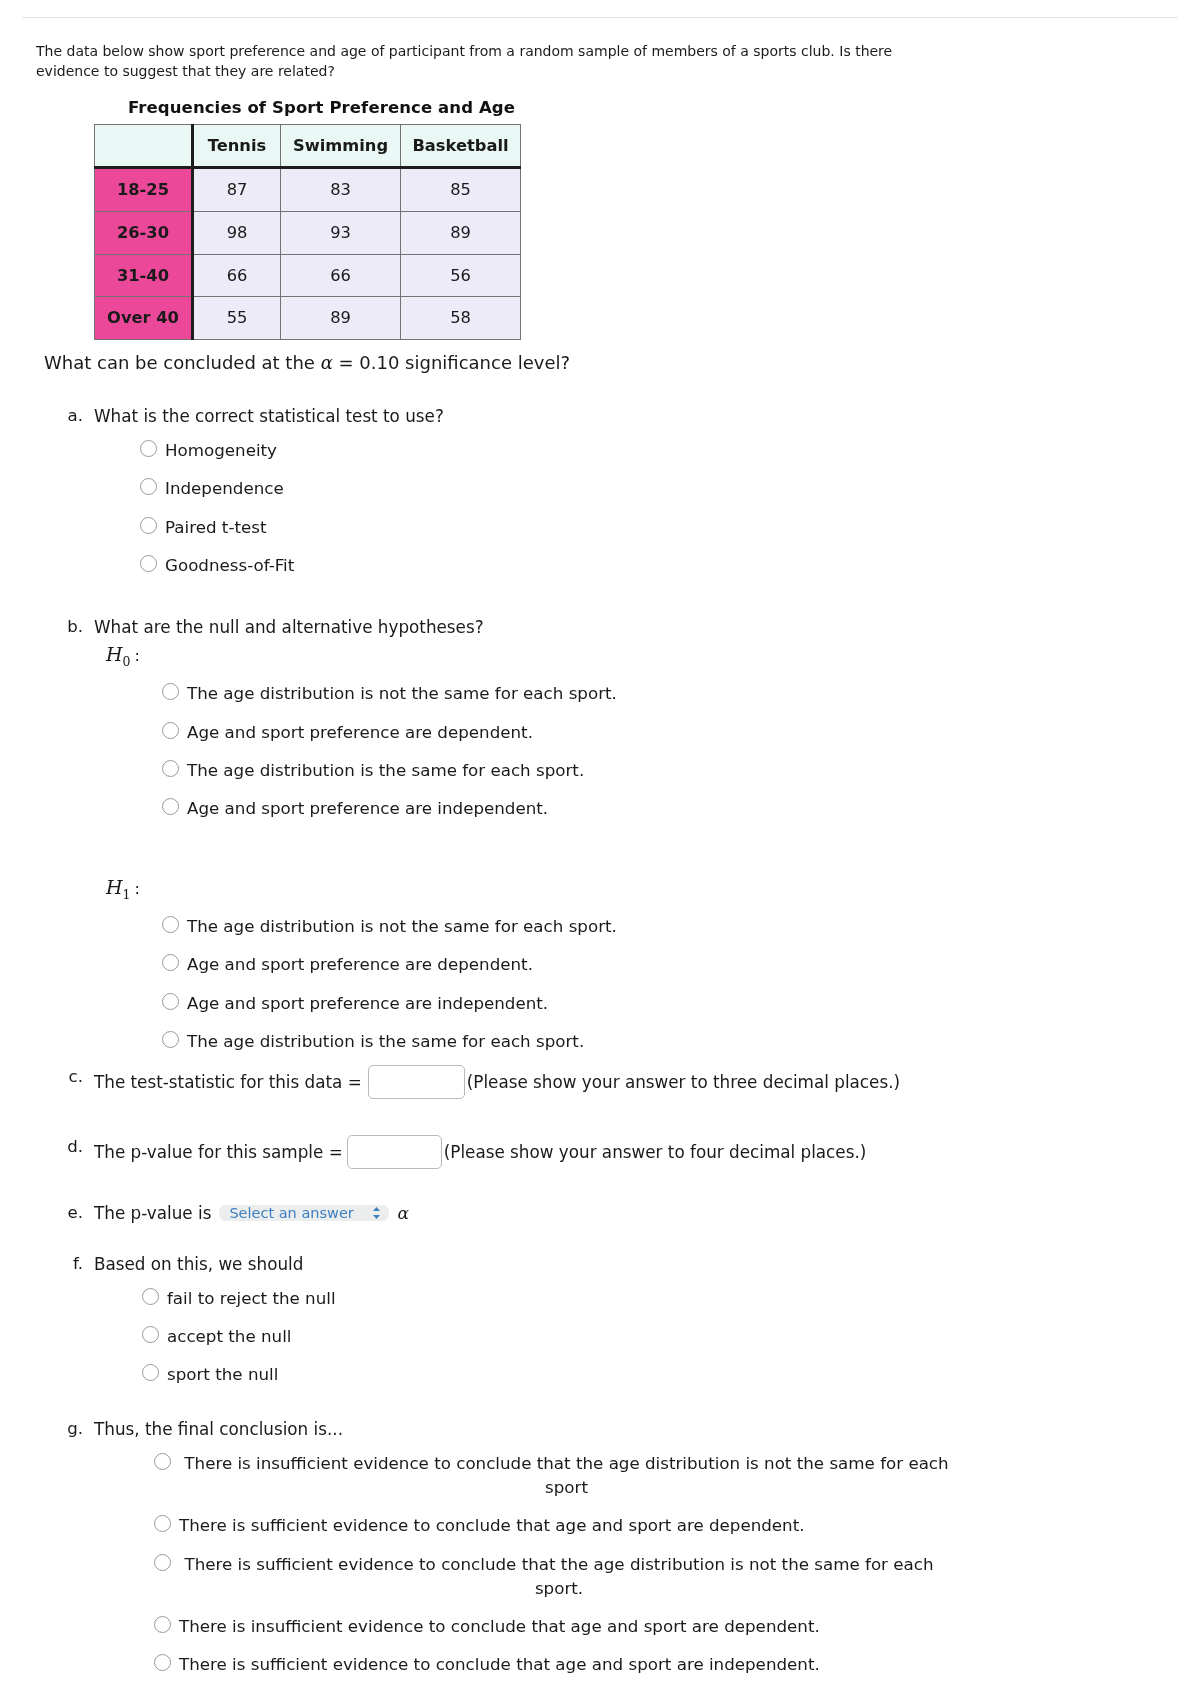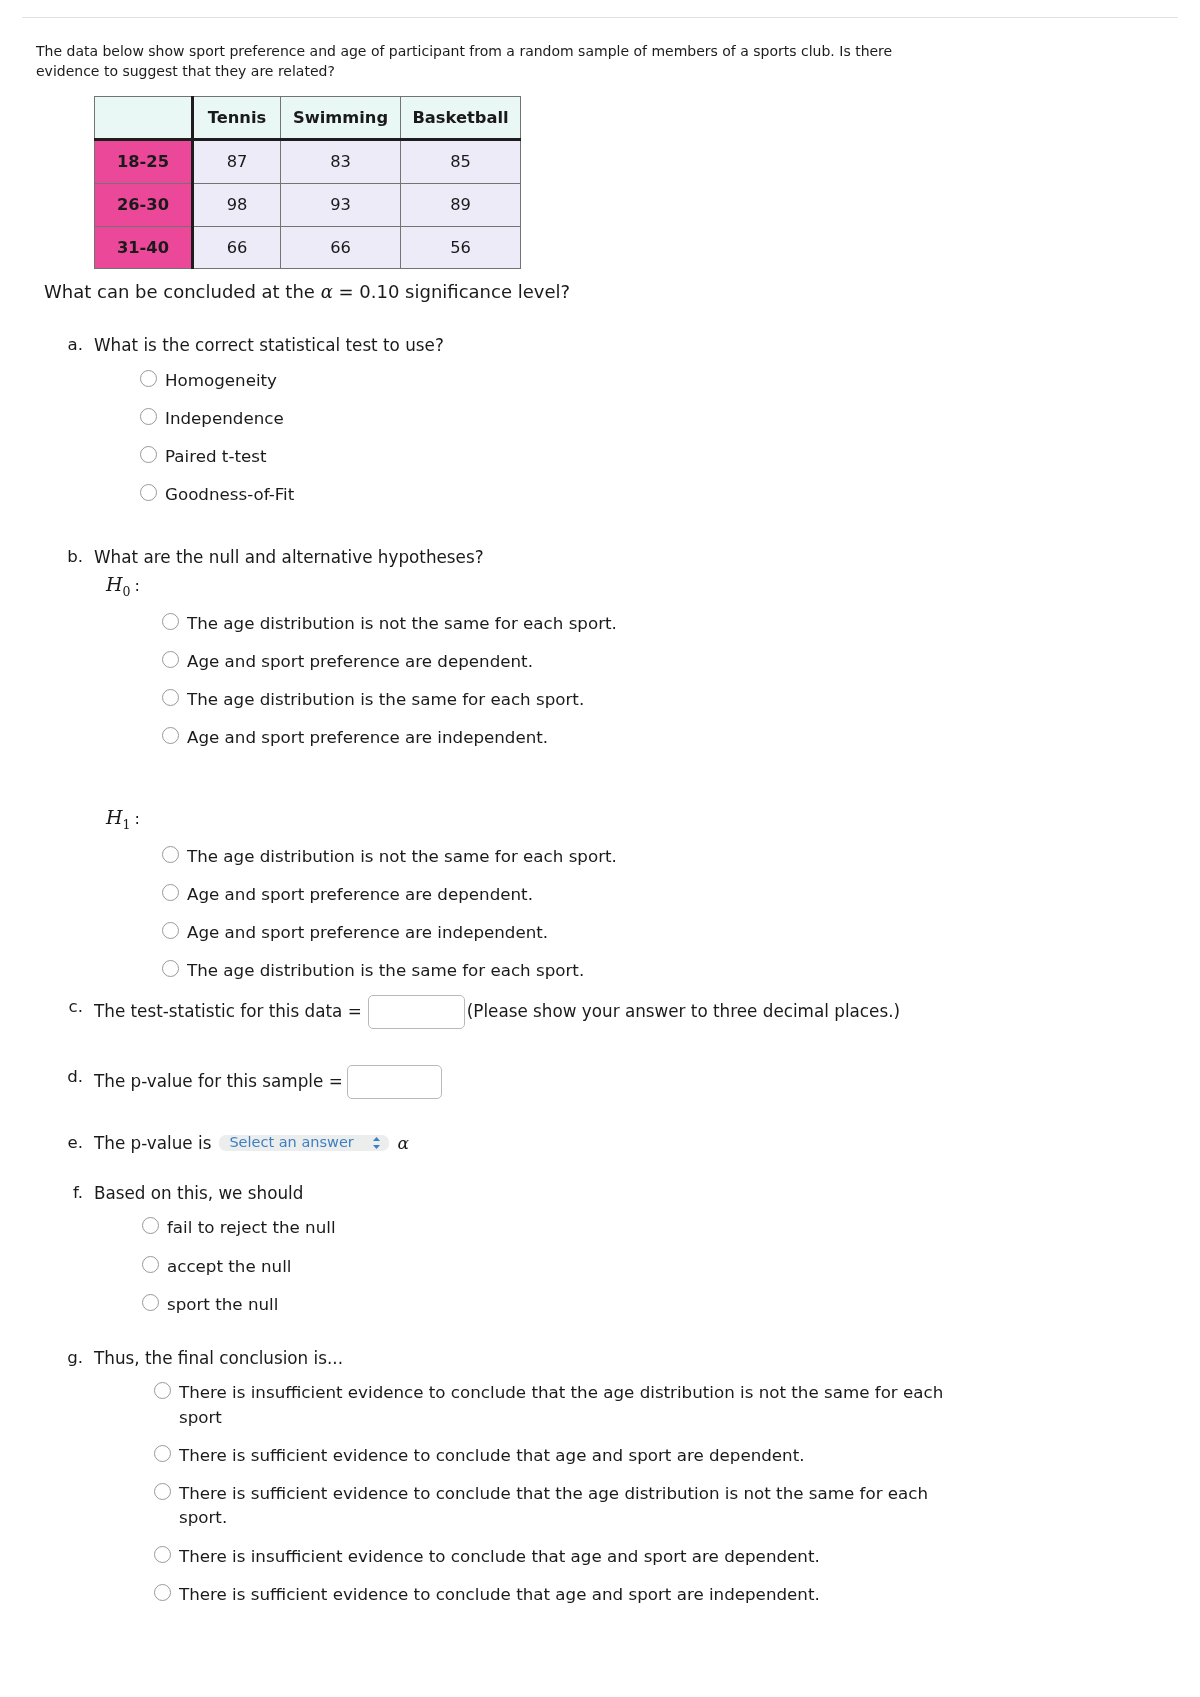--- a/index.html
+++ b/index.html
@@ -115,21 +115,21 @@
   }
 
   .options {
     list-style: none;
     margin: 10px 0 0 0;
     padding: 0;
   }
   .options.indent-a  { margin-left: 46px; }
   .options.indent-b  { margin-left: 68px; }
   .options.indent-f  { margin-left: 48px; }
-  .options.indent-g  { margin-left: 60px; }
+  .options.indent-g  { margin-left: 60px; text-align: center; }
 
   .opt {
     display: flex;
     align-items: flex-start;
     margin-bottom: 14px;
     font-size: 16.7px;
   }
   .opt:last-child { margin-bottom: 0; }
 
   .radio {
@@ -238,20 +238,21 @@
 </head>
 <body>
 
 <div class="top-divider"></div>
 
 <div class="page">
 
   <p class="intro">The data below show sport preference and age of participant from a random sample of members of a sports club. Is there evidence to suggest that they are related?</p>
 
   <div class="table-block">
+    <div class="table-title">Frequencies of Sport Preference and Age</div>
     <table class="freq">
       <thead>
         <tr>
           <th class="corner"></th>
           <th class="colhead">Tennis</th>
           <th class="colhead wide">Swimming</th>
           <th class="colhead wide">Basketball</th>
         </tr>
       </thead>
       <tbody>
@@ -266,20 +267,26 @@
           <td class="val">98</td>
           <td class="val">93</td>
           <td class="val">89</td>
         </tr>
         <tr>
           <td class="rowhead">31-40</td>
           <td class="val">66</td>
           <td class="val">66</td>
           <td class="val">56</td>
         </tr>
+        <tr>
+          <td class="rowhead">Over 40</td>
+          <td class="val">55</td>
+          <td class="val">89</td>
+          <td class="val">58</td>
+        </tr>
       </tbody>
     </table>
   </div>
 
   <div class="sig-line"><span>What can be concluded at the </span><span class="alpha">α</span><span> = 0.10 significance level?</span></div>
 
   <div class="parts">
 
     <div class="part" id="part-a">
       <span class="part-letter">a.</span>
@@ -360,20 +367,21 @@
         <input class="text-input" type="text" value="" placeholder="" style="">
         <span class="hint tight">(Please show your answer to three decimal places.)</span>
       </div>
     </div>
 
     <div class="part" id="part-d">
       <span class="part-letter">d.</span>
       <div class="inline-row">
         <span>The p-value for this sample =</span>
         <input class="text-input narrow" type="text" value="" placeholder="" style="">
+        <span class="hint tight">(Please show your answer to four decimal places.)</span>
       </div>
     </div>
 
     <div class="part" id="part-e">
       <span class="part-letter">e.</span>
       <div class="inline-row">
         <span>The p-value is</span>
         <span class="select-wrap">
           <span class="select-text">Select an answer</span>
           <span class="chev">

